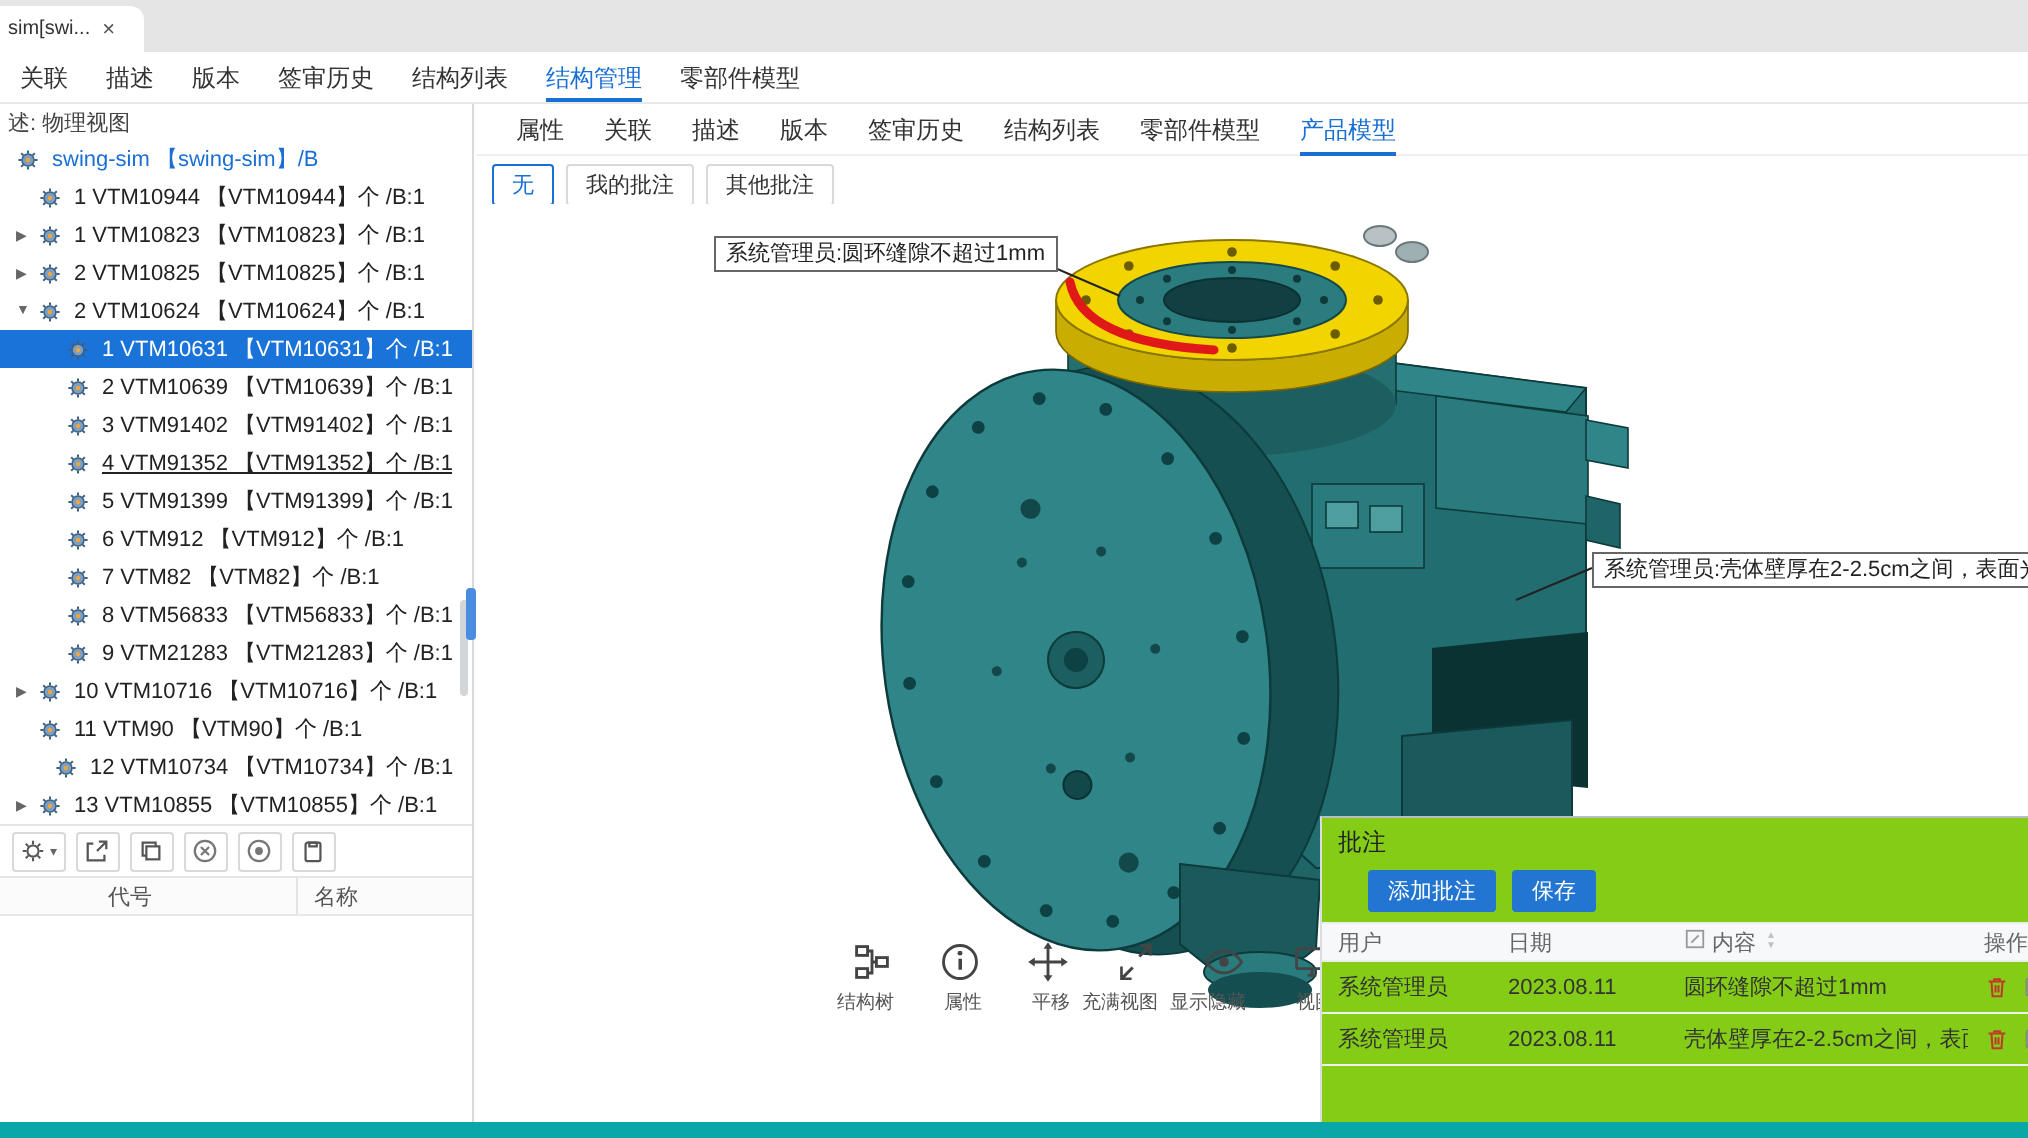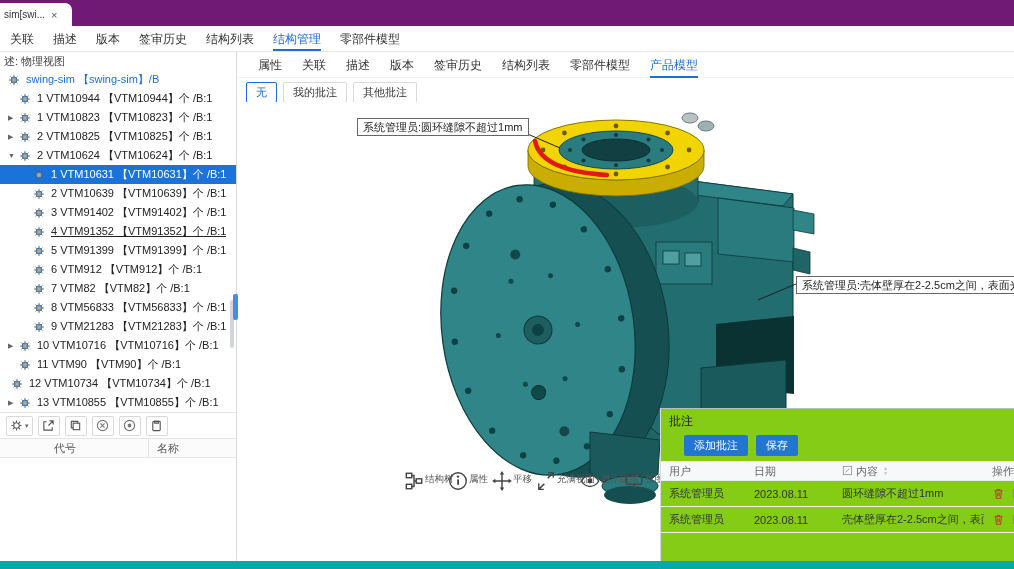--- a/index.html
+++ b/index.html
@@ -1,21 +1,21 @@
 <!DOCTYPE html>
 <html><head>
 <meta charset="utf-8">
 <style>
   html,body{margin:0;padding:0;background:#fff;}
   *{box-sizing:border-box;}
   .container{position:relative;width:1014px;height:569px;overflow:hidden;
     font-family:"Liberation Sans","DejaVu Sans",sans-serif;background:#fff;color:#222;}
 
   
-  .tabbar{position:absolute;left:0;top:0;width:1014px;height:30px;background:#701a75;}
+  .tabbar{position:absolute;left:0;top:0;width:1014px;height:30px;background:#e5e5e5;}
   .browser-tab{position:absolute;left:-8px;top:3px;width:80px;height:23px;background:#fff;
     border-radius:7px 7px 0 0;display:flex;align-items:center;padding:0 6px 0 12px;font-size:10px;color:#333;}
   .browser-tab .t-title{max-width:48px;overflow:hidden;white-space:nowrap;}
   .browser-tab .t-close{margin-left:6px;color:#555;font-size:11px;cursor:pointer;}
 
   
   .menubar{position:absolute;left:0;top:26px;width:1014px;height:26px;background:#fff;
     border-bottom:1px solid #e8e8e8;display:flex;align-items:center;padding-left:10px;gap:19px;}
   .menu-item{font-size:12px;color:#333;cursor:pointer;padding:4px 0 3px 0;white-space:nowrap;}
   .menu-item.active{color:#1a6fd4;border-bottom:2px solid #1a6fd4;padding-bottom:1px;}
@@ -54,21 +54,21 @@
   .fbtn.active{color:#1a6fd4;border-color:#1a6fd4;}
 
   .viewport{position:absolute;left:0;top:50px;width:777px;height:467px;overflow:hidden;background:#fff;}
   .viewport svg.model{position:absolute;left:0;top:0;}
   .callout{position:absolute;border:1px solid #666;background:#fff;font-size:11px;color:#222;
     padding:1px 5px;white-space:nowrap;z-index:2;line-height:14px;}
   .callout.c1{left:119px;top:16px;text-align:center;}
   .callout.c2{left:558px;top:174px;width:400px;overflow:hidden;}
 
   .vtoolbar{position:absolute;left:165px;top:368px;display:flex;z-index:3;}
-  .vt-item{width:44px;display:flex;align-items:flex-start;cursor:pointer;}
+  .vt-item{width:44px;display:flex;flex-direction:column;align-items:flex-end;cursor:pointer;}
   .vt-icon{width:22px;height:22px;}
   .vt-icon svg{width:22px;height:22px;}
   .vt-label{font-size:9.5px;color:#555;margin-top:3px;white-space:nowrap;}
 
   
   .panel{position:absolute;left:660px;top:408px;right:0;bottom:0;background:#84cc16;z-index:10;
     border-top:1px solid #b9bdc2;border-left:1px solid #dcdcdc;}
   .p-title{font-size:12px;color:#222;padding:4px 8px 2px 8px;}
   .p-actions{display:flex;gap:8px;padding:3px 8px 5px 23px;}
   .btn-blue{background:#2276d2;color:#fff;font-size:11px;border:none;border-radius:2px;padding:3px 10px;cursor:pointer;}
@@ -311,21 +311,21 @@
             <svg viewBox="0 0 12 12">
               <circle cx="6" cy="6" r="3" fill="#7ba0c4" stroke="#3e6080" stroke-width="0.8"></circle>
               <g stroke="#3e6080" stroke-width="1">
                 <path d="M6 1.2v1.6M6 9.2v1.6M1.2 6h1.6M9.2 6h1.6M2.6 2.6l1.1 1.1M8.3 8.3l1.1 1.1M9.4 2.6L8.3 3.7M3.7 8.3L2.6 9.4"></path>
               </g>
               <circle cx="6" cy="6" r="1.1" fill="#f2a33c"></circle>
             </svg>
           </span>
           <span class="lbl">11 VTM90 【VTM90】个 /B:1</span>
         </div>
-        <div class="tree-row" style="padding-left: 0;">
+        <div class="tree-row" style="padding-left: 16px;">
           <span class="arrow"></span>
           <span class="gear">
             <svg viewBox="0 0 12 12">
               <circle cx="6" cy="6" r="3" fill="#7ba0c4" stroke="#3e6080" stroke-width="0.8"></circle>
               <g stroke="#3e6080" stroke-width="1">
                 <path d="M6 1.2v1.6M6 9.2v1.6M1.2 6h1.6M9.2 6h1.6M2.6 2.6l1.1 1.1M8.3 8.3l1.1 1.1M9.4 2.6L8.3 3.7M3.7 8.3L2.6 9.4"></path>
               </g>
               <circle cx="6" cy="6" r="1.1" fill="#f2a33c"></circle>
             </svg>
           </span>

